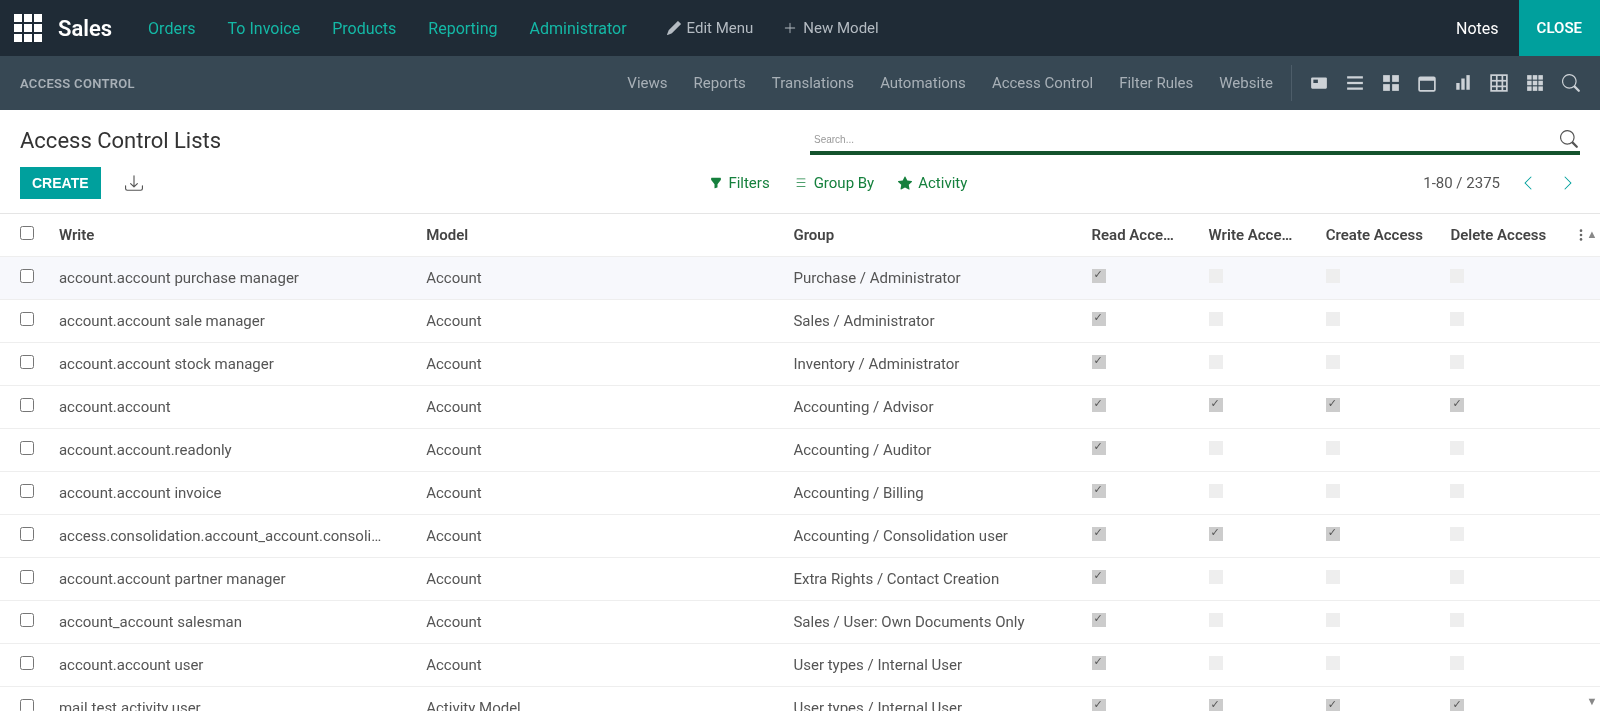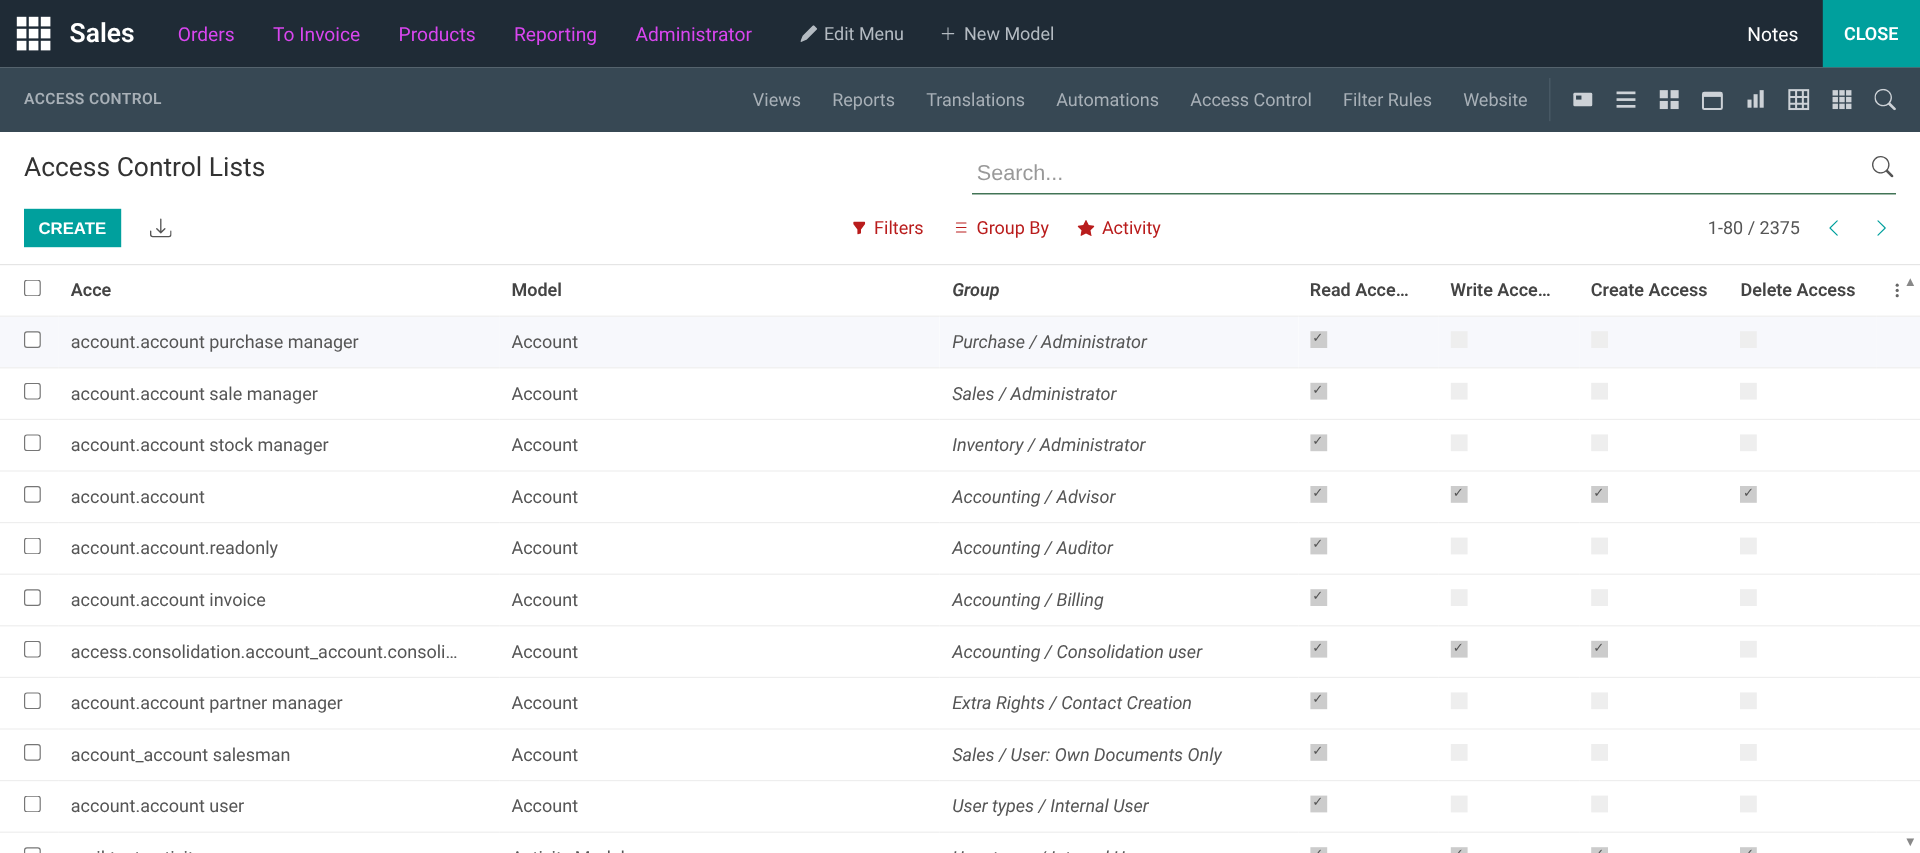--- a/index.html
+++ b/index.html
@@ -2,63 +2,63 @@
 <html><head>
 <meta charset="utf-8">
 <style>
 * { box-sizing: border-box; margin: 0; padding: 0; }
 body { font-family: -apple-system, BlinkMacSystemFont, "Segoe UI", Roboto, Helvetica, Arial, sans-serif; font-size: 14px; color: #333; background: #fff; overflow: hidden; }
 .topbar { background: #1f2b36; height: 56px; display: flex; align-items: center; padding: 0 14px; color: #fff; }
 .apps-icon { width: 28px; height: 28px; display: grid; grid-template-columns: repeat(3,1fr); grid-template-rows: repeat(3,1fr); gap: 2px; margin-right: 16px; cursor: pointer; }
 .apps-icon span { background: #fff; display: block; }
 .brand { font-size: 22px; font-weight: 600; margin-right: 36px; }
 .topnav { display: flex; gap: 32px; }
-.topnav-item { color: #d946ef; font-size: 16px; cursor: pointer; }
+.topnav-item { color: #14b8a6; font-size: 16px; cursor: pointer; }
 .topbar-mid { display: flex; align-items: center; gap: 30px; margin-left: 40px; color: #b4bbc2; text-align: right; }
 .edit-item { display: flex; align-items: center; gap: 6px; font-size: 15px; cursor: pointer; }
 .topbar-spacer { flex: 1; }
 .notes { font-size: 16px; margin-right: 20px; cursor: pointer; }
 .close-btn { background: #00a09d; color: #fff; font-weight: 600; font-size: 15px; padding: 0 18px; height: 56px; display: flex; align-items: center; cursor: pointer; margin-right: -14px; }
 
 .subbar { background: #374854; height: 54px; display: flex; align-items: center; padding: 0 20px; color: #a8b0b7; }
 .subbar-title { font-size: 13px; font-weight: 600; letter-spacing: 0.3px; }
 .subbar-spacer { flex: 1; }
 .subnav { display: flex; gap: 26px; }
 .subnav-item { font-size: 15px; cursor: pointer; }
 .subbar-divider { width: 1px; height: 36px; background: #4d5d69; margin: 0 18px; }
 .subicons { display: flex; gap: 18px; align-items: center; }
 .subicon { width: 18px; height: 18px; cursor: pointer; color: #cdd2d7; display: flex; align-items: center; justify-content: center; }
 
 .header-row { display: flex; align-items: flex-start; padding: 18px 20px 4px 20px; }
 .page-title { font-size: 22px; color: #333; }
 .header-right { flex: 1; display: flex; flex-direction: column; align-items: flex-end; gap: 14px; margin-left: 40px; }
 .search-box { position: relative; width: 100%; max-width: 770px; }
-.search-input { width: 100%; border: none; border-bottom: 1px solid #14532d; padding: 6px 28px 6px 4px; font-size: 18px; outline: none; }
+.search-input { width: 100%; border: none; border-bottom: 4px solid #14532d; padding: 6px 28px 6px 4px; font-size: 10px; outline: none; }
 .search-input::placeholder { color: #999; }
 .search-icon-right { position: absolute; right: 2px; top: 2px; color: #555; }
 
 .actions-row { display: flex; align-items: center; padding: 8px 20px 14px 20px; }
 .create-btn { background: #00a09d; color: #fff; font-weight: 600; font-size: 14px; padding: 8px 12px; border: none; cursor: pointer; margin-right: 24px; }
 .download-btn { color: #555; cursor: pointer; }
 .actions-mid { flex: 1; display: flex; justify-content: center; }
 .filter-group { display: flex; gap: 24px; margin-left: 160px; }
-.filter-item { display: flex; align-items: center; gap: 6px; font-size: 15px; color: #b91c1c; cursor: pointer; }
+.filter-item { display: flex; align-items: center; gap: 6px; font-size: 15px; color: #15803d; cursor: pointer; }
 .actions-right { display: flex; align-items: center; gap: 16px; margin-left: 48px; }
 .pager-text { font-size: 15px; color: #555; }
 .pager-btn { color: #00a09d; cursor: pointer; padding: 4px; }
 
 .table-container { border-top: 1px solid #e5e5e5; }
 .table { width: 100%; border-collapse: collapse; }
 .th, .td { text-align: left; padding: 12px 10px; border-bottom: 1px solid #eee; font-size: 15px; vertical-align: middle; }
 .th { font-weight: 600; color: #444; white-space: nowrap; overflow: hidden; text-overflow: ellipsis; }
 .td { color: #555; white-space: nowrap; overflow: hidden; text-overflow: ellipsis; }
 .col-check { width: 46px; padding-left: 20px; }
 .col-name { width: 345px; }
 .col-model { width: 345px; }
-.col-group { width: 280px; font-style: italic; }
+.col-group { width: 280px; }
 .col-acc { width: 110px; text-align: left; }
 .col-actions { width: 28px; text-align: center; }
 input[type="checkbox"].rowcb { width: 14px; height: 14px; cursor: pointer; }
 .acc-cb { width: 14px; height: 14px; display: inline-block; border: 1px solid transparent; position: relative; }
 .acc-cb.checked { background: #ccc; }
 .acc-cb.checked::after { content: "✓"; position: absolute; top: -2px; left: 1px; font-size: 11px; color: #555; }
 .acc-cb.unchecked { background: #eee; }
 .row-highlighted { background: #f7f8fc; }
 svg { display: block; }
 
@@ -242,21 +242,21 @@
         </svg>
     </span>
   </div>
 </div>
 
 <div class="table-container">
   <table class="table">
     <thead>
       <tr>
         <th class="th col-check"><input type="checkbox" class="rowcb" style=""></th>
-        <th class="th col-name">Acce</th>
+        <th class="th col-name">Write</th>
         <th class="th col-model">Model</th>
         <th class="th col-group">Group</th>
         <th class="th col-acc">Read Acce…</th>
         <th class="th col-acc">Write Acce…</th>
         <th class="th col-acc">Create Access</th>
         <th class="th col-acc">Delete Access</th>
         <th class="th col-actions">
           <svg width="14" height="14" viewBox="0 0 16 16" fill="#666">
               <circle cx="8" cy="3" r="1.5"></circle>
               <circle cx="8" cy="8" r="1.5"></circle>

